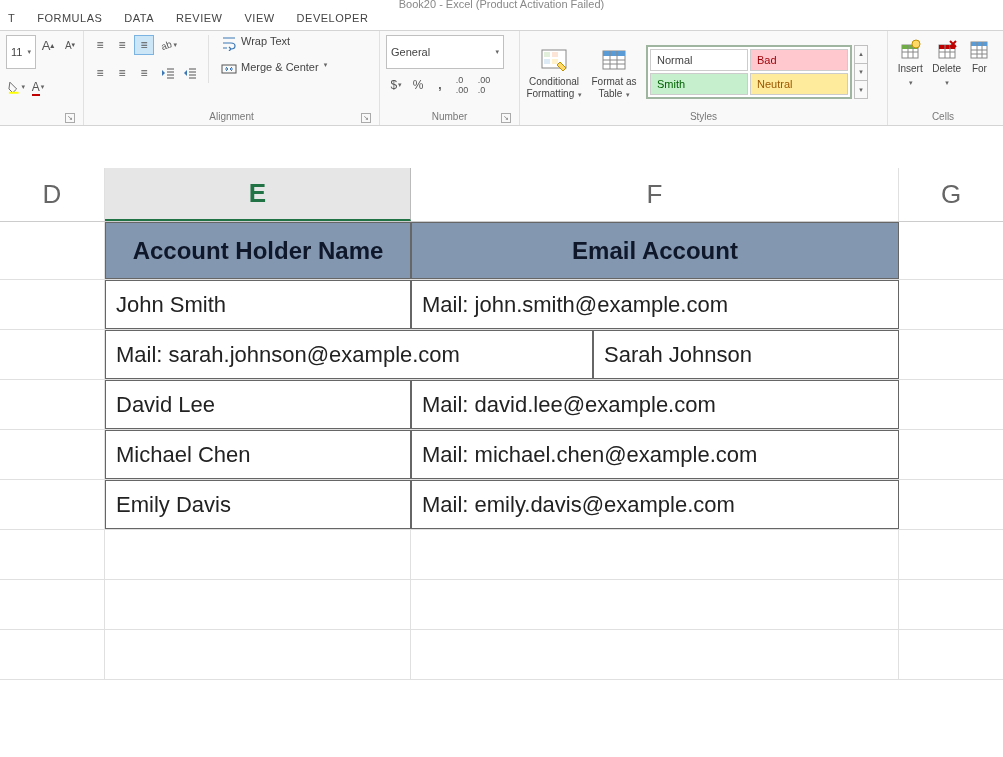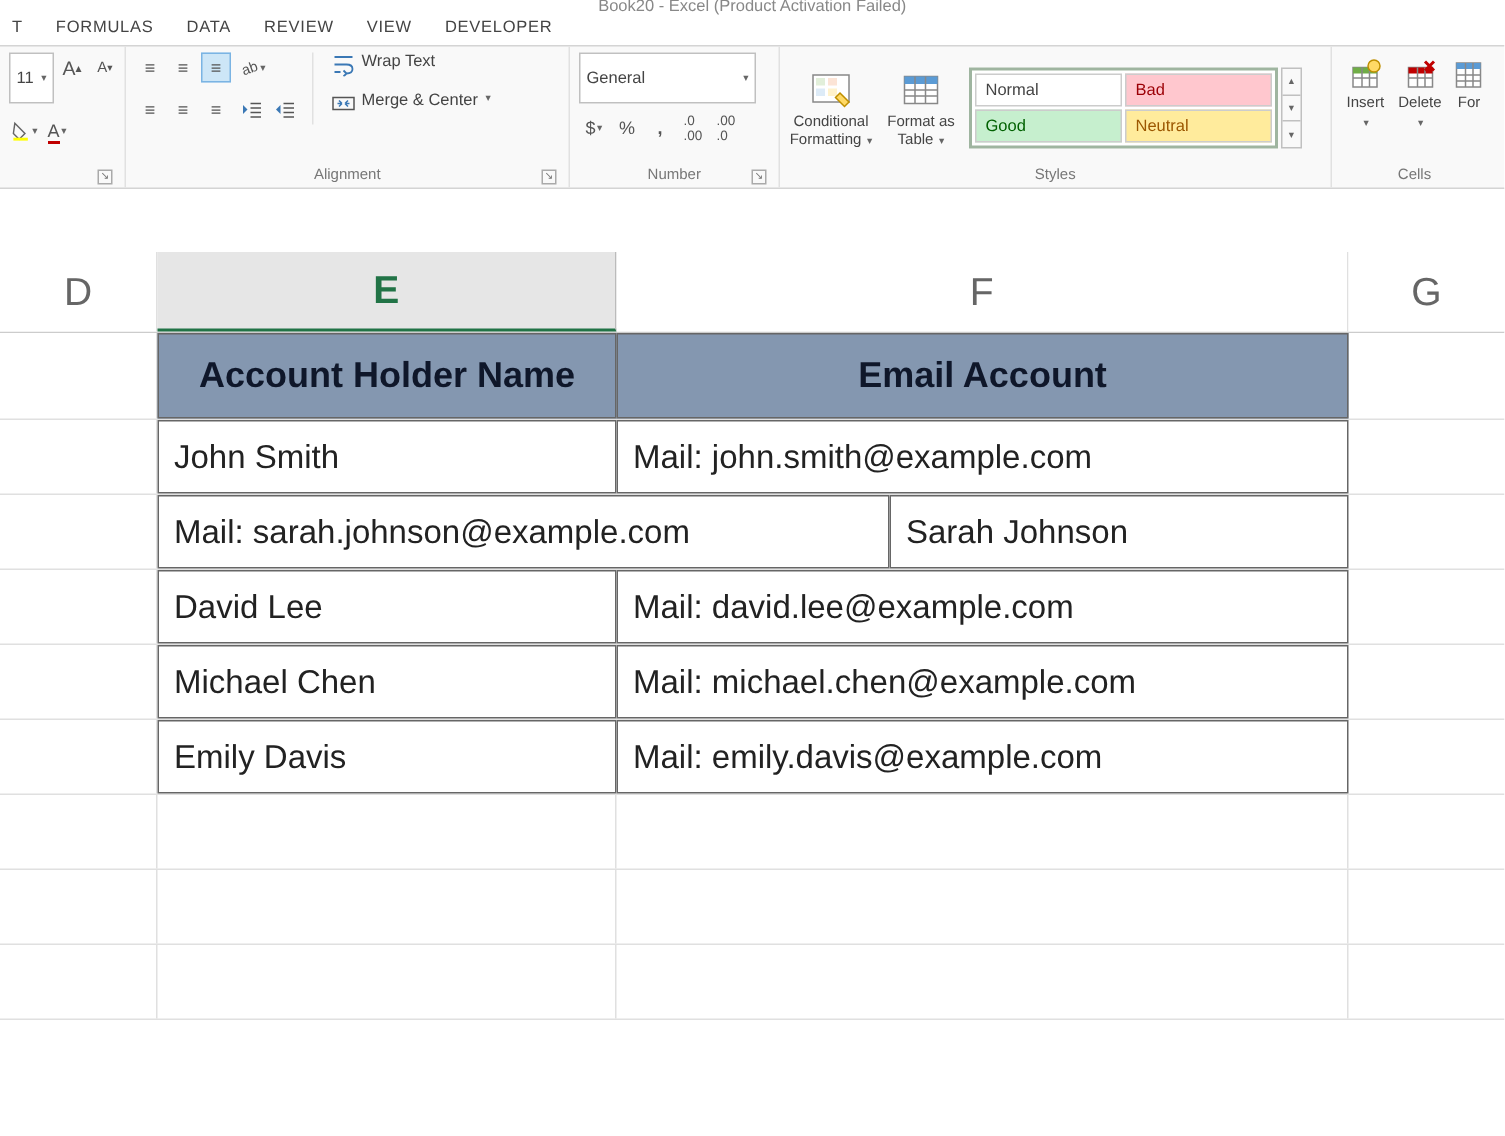--- a/index.html
+++ b/index.html
@@ -361,21 +361,21 @@
               <rect x="3" y="3" width="22" height="5" fill="#5b9bd5"></rect>
               <path d="M3 12 H25 M3 16 H25 M10 3 V21 M17 3 V21" stroke="#888"></path>
             </svg>
         </span>
         <span>Format as<br>Table <span class="dd-arrow">▾</span></span>
       </div>
       <div style="display:flex">
         <div class="styles-panel">
           <div class="style-cell" style="background:#fff">Normal</div>
           <div class="style-cell" style="background:#ffc7ce;color:#9c0006">Bad</div>
-          <div class="style-cell" style="background:#c6efce;color:#006100">Good</div>
+          <div class="style-cell" style="background:#c6efce;color:#006100">Smith</div>
           <div class="style-cell" style="background:#ffeb9c;color:#9c5700">Neutral</div>
         </div>
         <div class="style-spin">
           <div>▴</div>
           <div>▾</div>
           <div>▾</div>
         </div>
       </div>
     </div>
     <div class="group-label">Styles</div>

